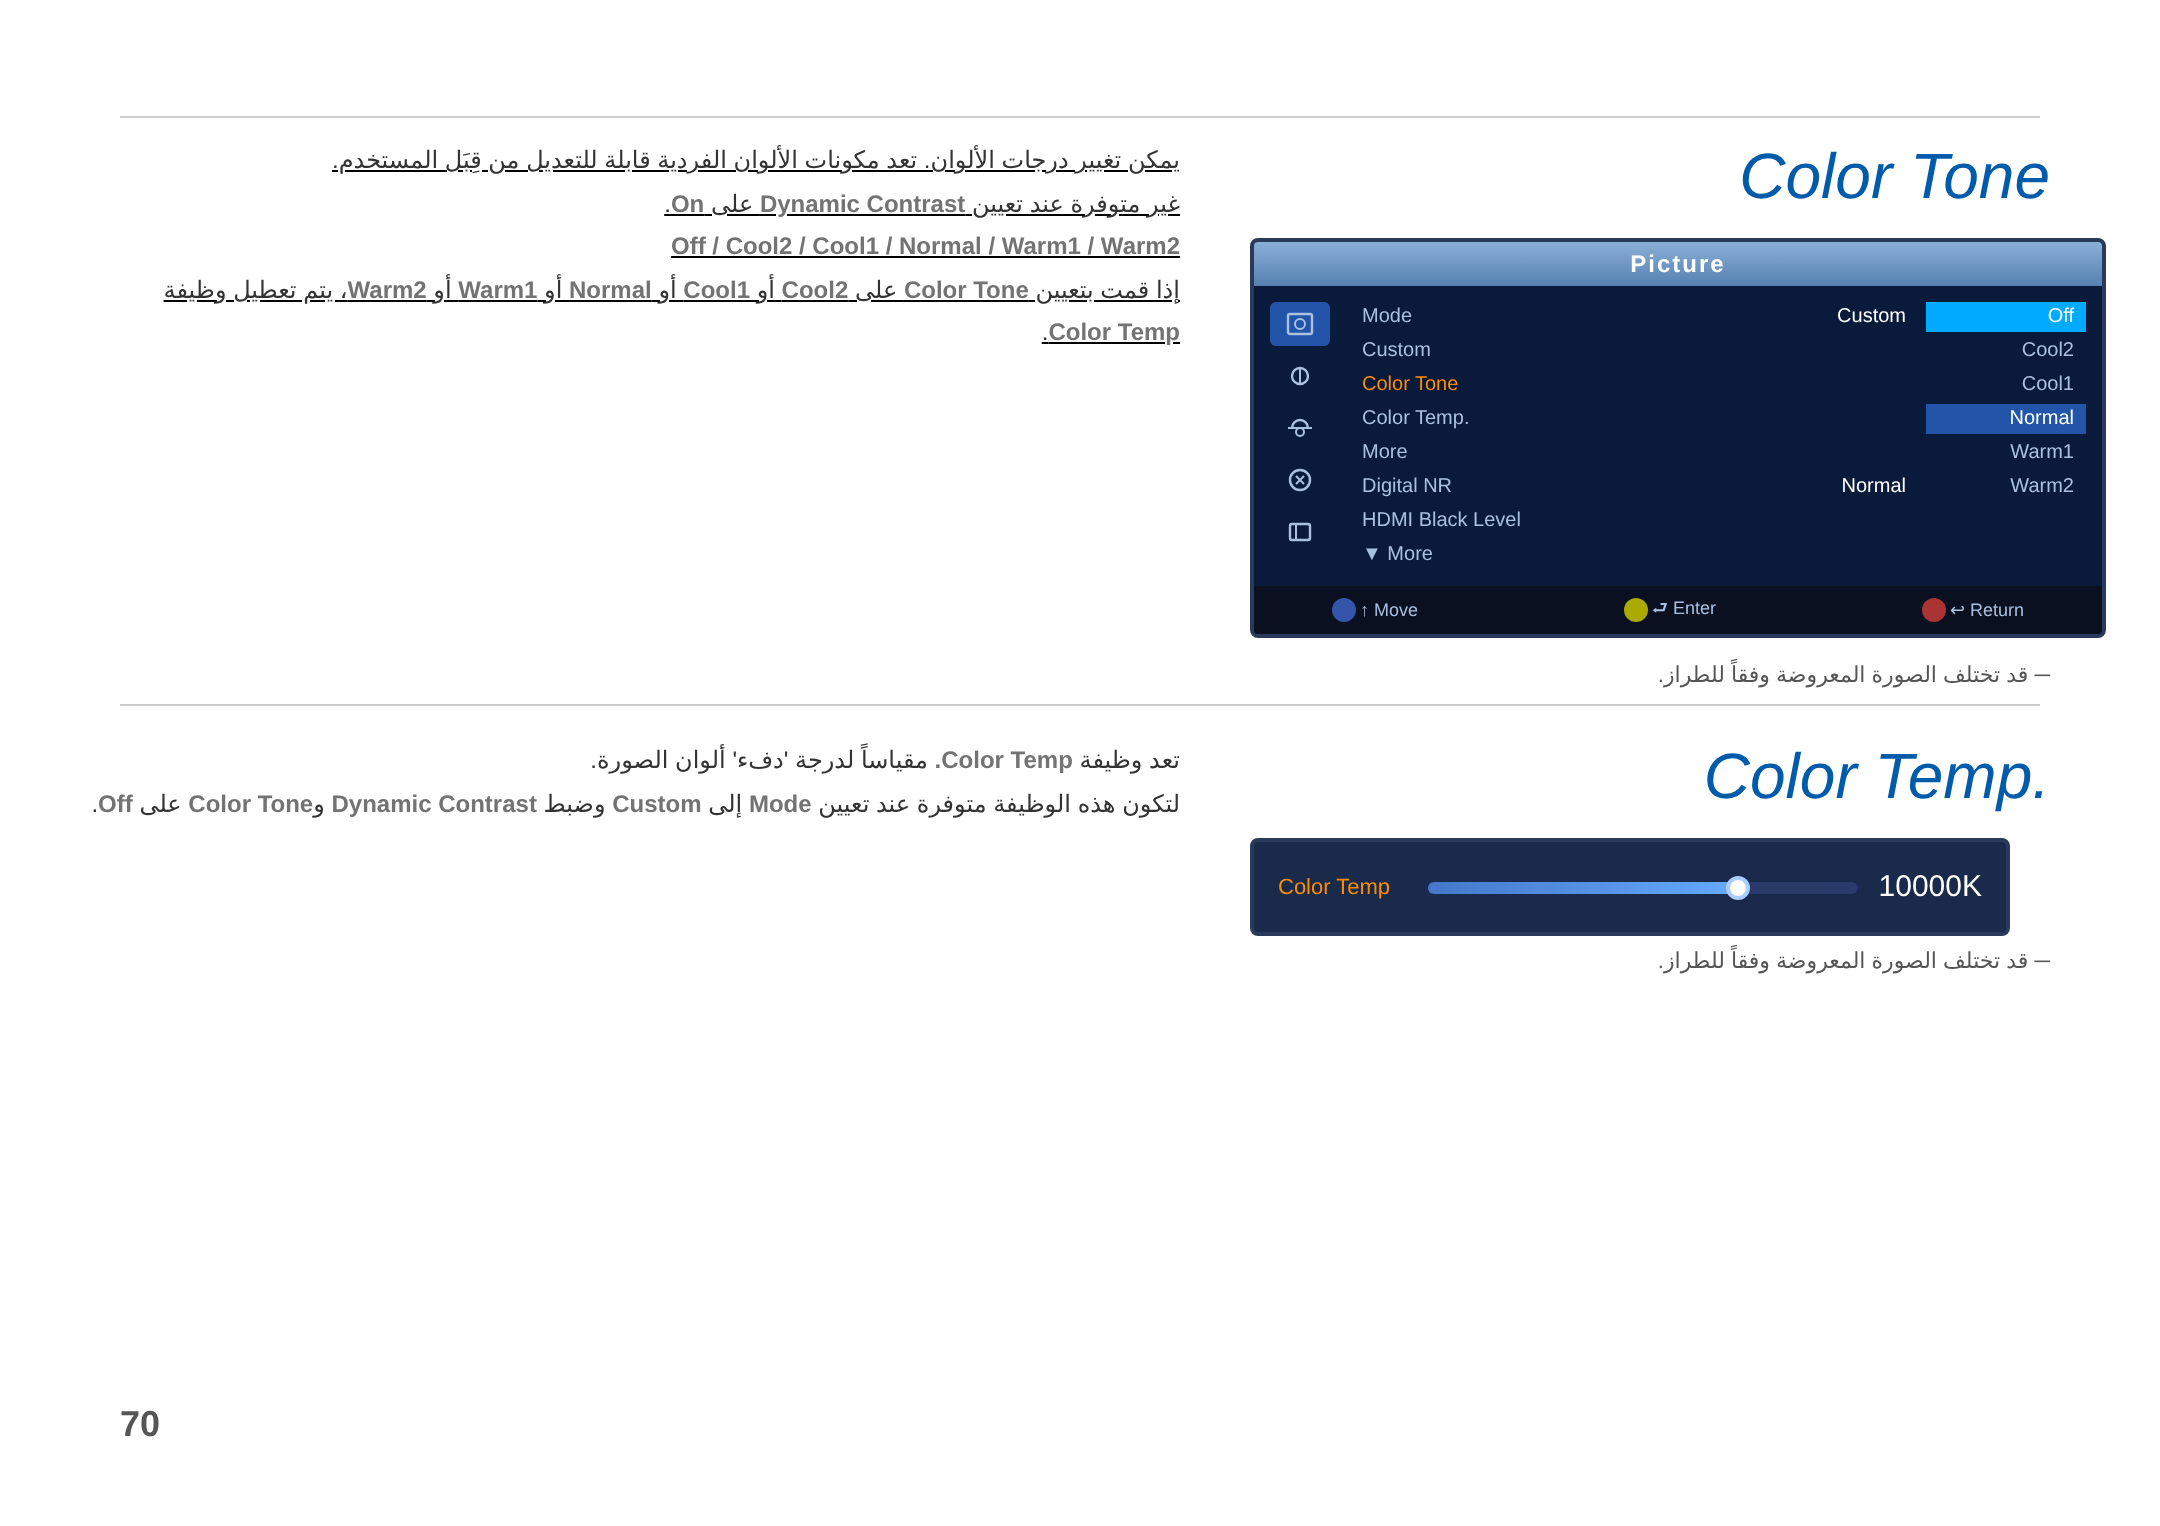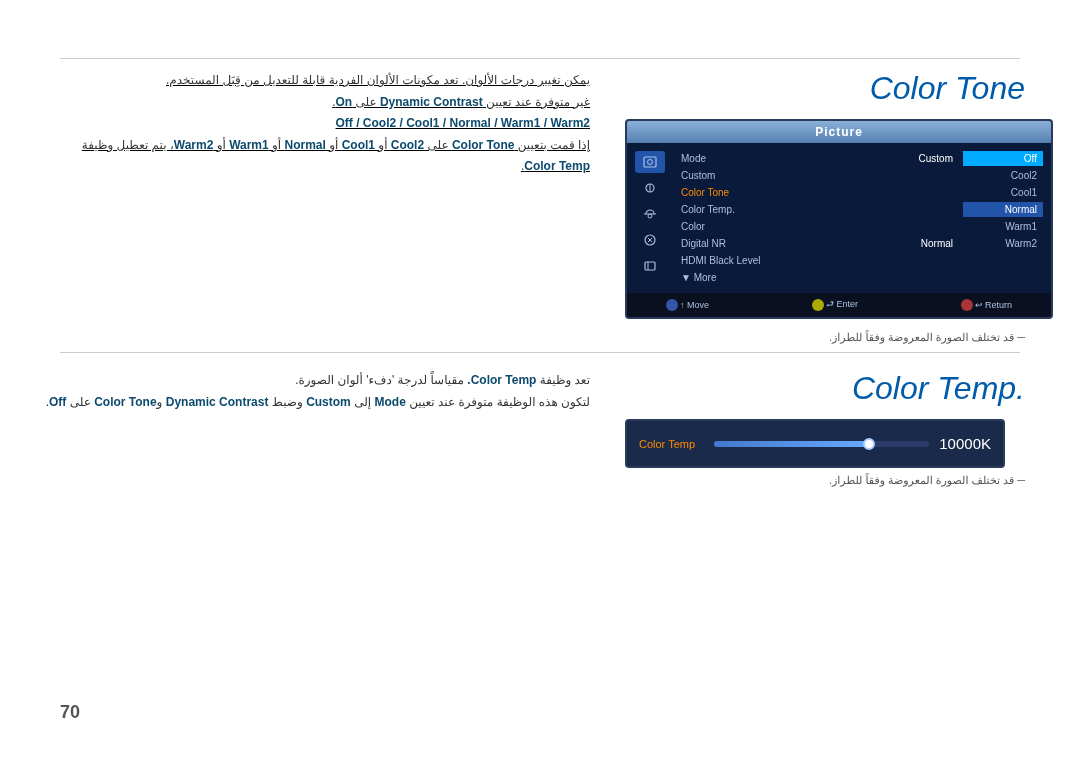--- a/index.html
+++ b/index.html
@@ -51,21 +51,21 @@
 
     .arabic-text {
       direction: rtl;
       text-align: right;
       font-size: 12px;
       color: #333;
       line-height: 1.8;
     }
 
     .arabic-text .highlight {
-      color: #0c4a6e;
+      color: #737373;
       font-weight: bold;
     }
 
     
     .mid-divider {
       position: absolute;
       top: 352px;
       left: 60px;
       right: 60px;
       height: 1px;
@@ -391,21 +391,21 @@
         <div class="tv-menu-row">
           <span class="label">Custom</span>
         </div>
         <div class="tv-menu-row">
           <span class="label orange">Color Tone</span>
         </div>
         <div class="tv-menu-row">
           <span class="label">Color Temp.</span>
         </div>
         <div class="tv-menu-row">
-          <span class="label">Color</span>
+          <span class="label">More</span>
         </div>
         <div class="tv-menu-row">
           <span class="label">Digital NR</span>
           <span class="value">Normal</span>
         </div>
         <div class="tv-menu-row">
           <span class="label">HDMI Black Level</span>
         </div>
         <div class="tv-menu-row">
           <span class="label">▼ More</span>

